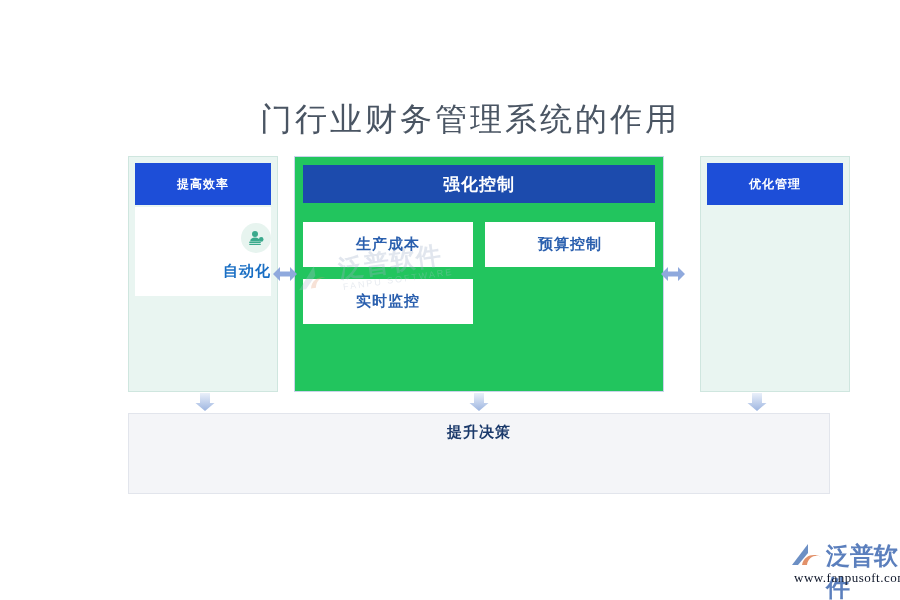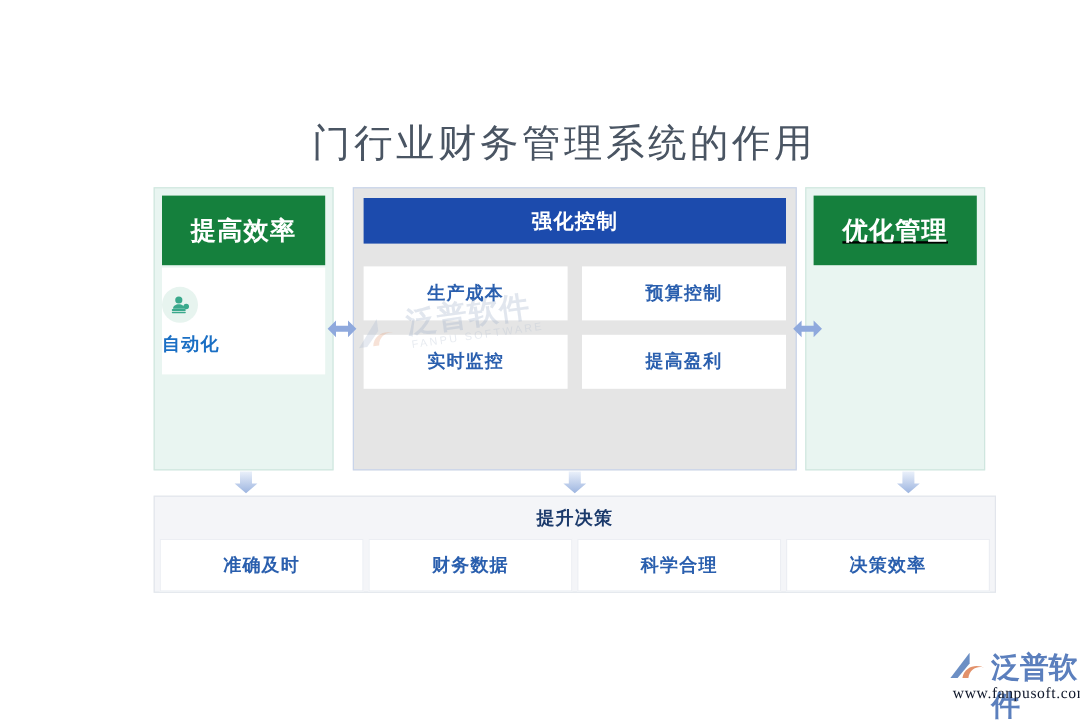--- a/index.html
+++ b/index.html
@@ -26,34 +26,34 @@
 
   
   .col{
     position:absolute;
     box-sizing:border-box;
     border:1px solid #cfe6df;
     background:#e9f5f1;
     padding:6px;
   }
   .col-left{left:108px;top:156px;width:150px;height:236px;}
-  .col-right{left:651px;top:156px;width:150px;height:236px;text-decoration:underline;}
+  .col-right{left:680px;top:156px;width:150px;height:236px;}
 
   .col-head{
-    height:58px;
-    background:#15803d;
+    height:42px;
+    background:#1d4ed8;
     color:#ffffff;
-    font-size:21px;
+    font-size:12px;
     font-weight:bold;
     display:flex;align-items:center;justify-content:center;
     letter-spacing:1px;
   }
   .col-body{
     background:#ffffff;
-    display:flex;flex-direction:column;align-items:flex-start;justify-content:center;
+    display:flex;flex-direction:column;align-items:flex-end;justify-content:center;
   }
   .cell-left-1{height:89px;margin-top:2px;}
   .cell-left-2{height:89px;margin-top:4px;}
   .cell-right-1{height:184px;margin-top:2px;}
 
   .icon-circle{
     width:30px;height:30px;border-radius:50%;
     background:#e7f4ef;
     display:flex;align-items:center;justify-content:center;
     margin-bottom:9px;
@@ -64,21 +64,21 @@
     color:#1a6fc4;
     font-weight:bold;
     letter-spacing:1px;
   }
 
   
   .col-center{
     position:absolute;left:274px;top:156px;width:370px;height:236px;
     box-sizing:border-box;
     border:1px solid #c8d4ea;
-    background:#e5e5e5;
+    background:#22c55e;
     padding:8px;
   }
   .center-head{
     height:38px;
     background:#1c4bad;
     color:#ffffff;
     font-size:17px;font-weight:bold;letter-spacing:1px;
     display:flex;align-items:center;justify-content:center;
   }
   .center-grid{
@@ -190,21 +190,20 @@
     </div>
 
   </div>
 
   <div class="col-center">
     <div class="center-head">强化控制</div>
     <div class="center-grid">
       <div class="center-cell">生产成本</div>
       <div class="center-cell">预算控制</div>
       <div class="center-cell">实时监控</div>
-      <div class="center-cell">提高盈利</div>
     </div>
   </div>
 
   <div class="col col-right">
     <div class="col-head">优化管理</div>
   </div>
 
   <div class="arrow-lr arrow-lr-left">
     <svg width="26" height="24" viewBox="0 0 26 24">
       <path d="M1 12 L8 5 L8 9.5 L18 9.5 L18 5 L25 12 L18 19 L18 14.5 L8 14.5 L8 19 Z" fill="#8fa9dd"></path>
@@ -245,26 +244,20 @@
         <stop offset="0" stop-color="#eaf0fa"></stop>
             <stop offset="1" stop-color="#9db5e0"></stop>
       </linearGradient>
         </defs>
       <path d="M8 1 L18 1 L18 11 L22.5 11 L13 19 L3.5 11 L8 11 Z" fill="url(#gd3)"></path>
     </svg>
   </div>
 
   <div class="bottom-panel">
     <div class="bottom-title">提升决策</div>
-    <div class="bottom-cells">
-      <div class="bottom-cell">准确及时</div>
-      <div class="bottom-cell">财务数据</div>
-      <div class="bottom-cell">科学合理</div>
-      <div class="bottom-cell">决策效率</div>
-    </div>
   </div>
 
   <div class="watermark">
     <svg width="42" height="36" viewBox="0 0 42 36" style="position:absolute;left:0;top:8px;">
       <path d="M2 26 L20 4 L20 14 L9 26 Z" fill="#aebdd2"></path>
       <path d="M14 26 C16 16 26 14 33 18 C28 15 20 18 19 26 Z" fill="#e6a27c"></path>
     </svg>
     <div class="wm-text">泛普软件</div>
     <div class="wm-sub">FANPU SOFTWARE</div>
   </div>

